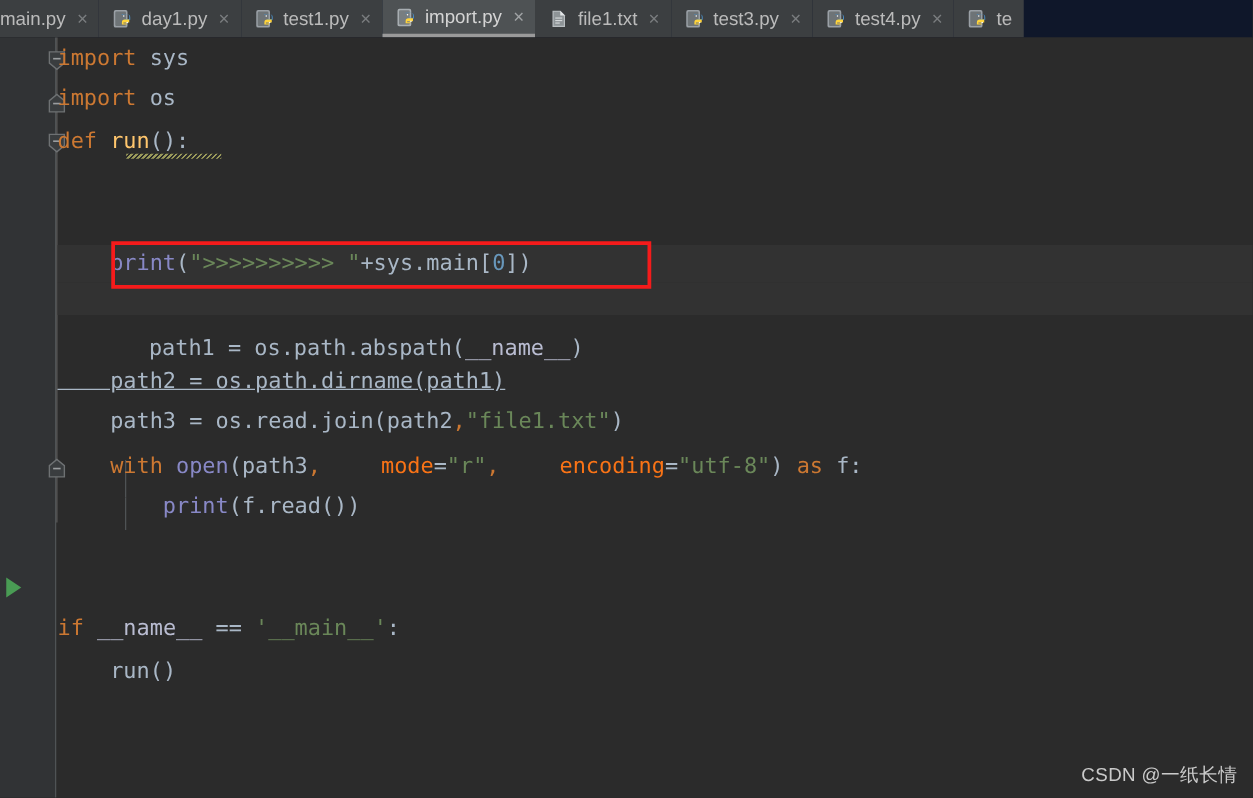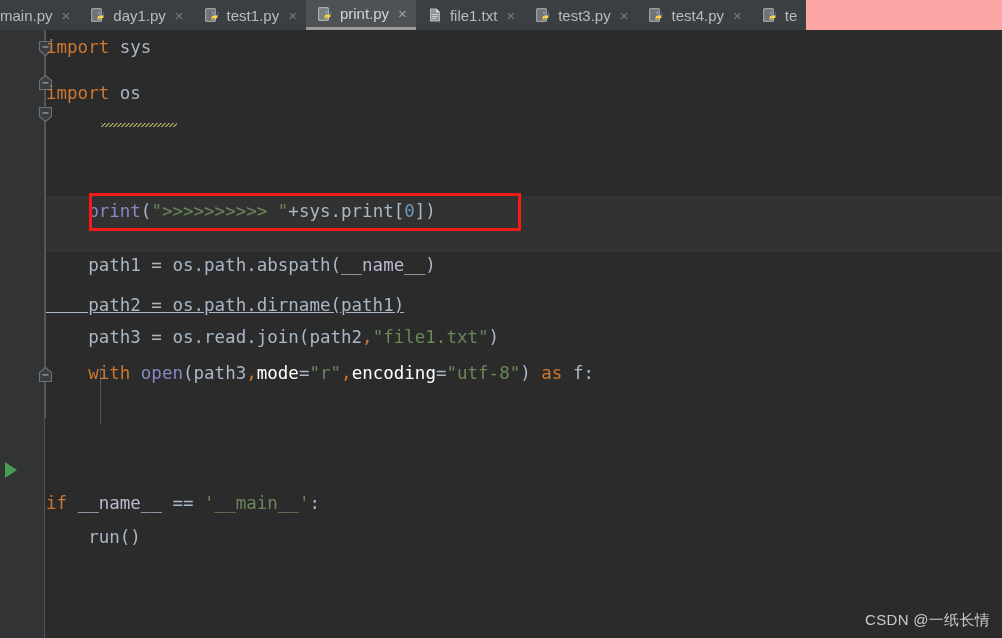--- a/index.html
+++ b/index.html
@@ -7,21 +7,21 @@
     width: 1002px; height: 638px;
     background: #2b2b2b;
     overflow: hidden;
     font-family: "DejaVu Sans Mono", monospace;
   }
 
   
   .tabbar {
     position: absolute; top: 0; left: 0;
     width: 1002px; height: 30px;
-    background: #fca5a5;
+    background: #0f172a;
     display: flex; align-items: stretch;
     white-space: nowrap;
     overflow: hidden;
   }
   .tab {
     display: flex; align-items: center;
     height: 30px;
     padding: 0 9px 0 11px;
     gap: 7px;
     font-family: "Liberation Sans", sans-serif;
@@ -114,21 +114,21 @@
     border: 3px solid #f51b1b;
     pointer-events: none;
   }
 
   
   .kw   { color: #cc7832; }
   .fn   { color: #ffc66d; }
   .str  { color: #6a8759; }
   .num  { color: #6897bb; }
   .var  { color: #a9b7c6; }
-  .prm  { color: #ffffff; }
+  .prm  { color: #f97316; margin-left: 48px; }
   .pfn  { color: #8888c6; text-align: center; }
   .dund { color: #b9bcd1; }
   .punc { color: #a9b7c6; }
 
   
   .sq {
     position: absolute; height: 4px;
     background-image:
       repeating-linear-gradient(135deg, #9a9a5a 0 1.4px, transparent 1.4px 2.8px);
   }
@@ -193,21 +193,21 @@
     <span class="ico">
       <svg viewBox="0 0 16 16">
           <rect x="1" y="1" width="11" height="14" rx="1.5" fill="#a8aeb2"></rect>
           <rect x="2.2" y="2.2" width="8.6" height="11.6" rx="1" fill="#787e81"></rect>
           <path d="M7.5 4.2h3.6a2.3 2.3 0 0 1 2.3 2.3v1.6H9.6v.7h4.6V7a2.6 2.6 0 0 0-2.6-2.6H9.2a2 2 0 0 0-1.7.8z" fill="#4b8bbe"></path>
           <path d="M13.4 8.6H9.8a2.3 2.3 0 0 0-2.3 2.3v1.6h3.8v-.7H8.7v-.9h4.7z" fill="#ffd43b"></path>
           <circle cx="9" cy="5.8" r="0.6" fill="#fff"></circle>
           <circle cx="11.8" cy="11" r="0.6" fill="#fff"></circle>
         </svg>
     </span>
-    <span class="tname">print.py</span>
+    <span class="tname">import.py</span>
     <span class="tclose">×</span>
   </div>
 
   <div class="tab">
     <span class="ico">
       <svg viewBox="0 0 16 16">
           <path d="M3 1.5h6.2L13 5.3V14.5H3z" fill="#b9bec1"></path>
           <path d="M3.9 2.4h5l3.2 3.2v8H3.9z" fill="#8e9497"></path>
           <path d="M9.2 1.5 13 5.3H9.2z" fill="#e3e6e8"></path>
           <rect x="5.2" y="7" width="5.6" height="0.9" fill="#d5d9db"></rect>
@@ -305,43 +305,45 @@
       </svg>
   </div>
 
   <div class="indent-guide" style="left:100px; top:338px; height:30px;"></div>
   <div class="indent-guide" style="left:100px; top:368px; height:26px;"></div>
 
   <div class="code">
 
     <div class="ln" style="top:2px;"><span class="kw">import</span><span class="var"> sys</span></div>
 
-    <div class="ln" style="top:48px;"><span class="kw">import</span><span class="var"> os</span></div>
-
+    <div class="ln" style="top:34px;"><span class="kw">import</span><span class="var"> os</span></div>
+
+    <div class="ln" style="top:68px;"><span class="kw">def</span> <span class="fn">run</span><span class="punc">():</span></div>
     <div class="sq" style="left:55px; top:93px; width:76px;"></div>
 
-    <div class="ln" style="top:166px;"><span class="pfn">    print</span><span class="punc">(</span><span class="str">"&gt;&gt;&gt;&gt;&gt;&gt;&gt;&gt;&gt;&gt; "</span><span class="punc">+</span><span class="var">sys.print</span><span class="punc">[</span><span class="num">0</span><span class="punc">])</span></div>
-
-    <div class="ln" style="top:220px;"><span class="var">    path1 = os.path.abspath(</span><span class="dund">__name__</span><span class="punc">)</span></div>
+    <div class="ln" style="top:166px;"><span class="pfn">    print</span><span class="punc">(</span><span class="str">"&gt;&gt;&gt;&gt;&gt;&gt;&gt;&gt;&gt;&gt; "</span><span class="punc">+</span><span class="var">sys.main</span><span class="punc">[</span><span class="num">0</span><span class="punc">])</span></div>
+
+    <div class="ln" style="top:234px;margin-left:31px;"><span class="var">    path1 = os.path.abspath(</span><span class="dund">__name__</span><span class="punc">)</span></div>
 
     <div class="ln" style="top:260px;text-decoration:underline;"><span class="var">    path2 = os.path.dirname(path1)</span></div>
 
     <div class="ln" style="top:292px;"><span class="var">    path3 = os.read.join(path2</span><span class="kw">,</span><span class="str">"file1.txt"</span><span class="punc">)</span></div>
     <div class="sqw" style="left:296px; top:313px;">
       
     </div>
 
     <div class="ln" style="top:328px;"><span class="kw">    with </span><span class="pfn">open</span><span class="punc">(</span><span class="var">path3</span><span class="kw">,</span><span class="prm">mode</span><span class="punc">=</span><span class="str">"r"</span><span class="kw">,</span><span class="prm">encoding</span><span class="punc">=</span><span class="str">"utf-8"</span><span class="punc">) </span><span class="kw">as</span><span class="var"> f</span><span class="punc">:</span></div>
     <div class="sqw" style="left:205px; top:350px;">
       
     </div>
     <div class="sqw" style="left:339px; top:350px;">
       
     </div>
 
+    <div class="ln" style="top:360px;"><span class="pfn">        print</span><span class="punc">(</span><span class="var">f.read</span><span class="punc">())</span></div>
 
     <div class="ln" style="top:458px;"><span class="kw">if</span> <span class="dund">__name__</span><span class="punc"> == </span><span class="str">'__main__'</span><span class="punc">:</span></div>
 
     <div class="ln" style="top:492px;"><span class="var">    run</span><span class="punc">()</span></div>
     <div class="sqw" style="left:130px; top:514px;">
       
     </div>
 
   </div>
 

